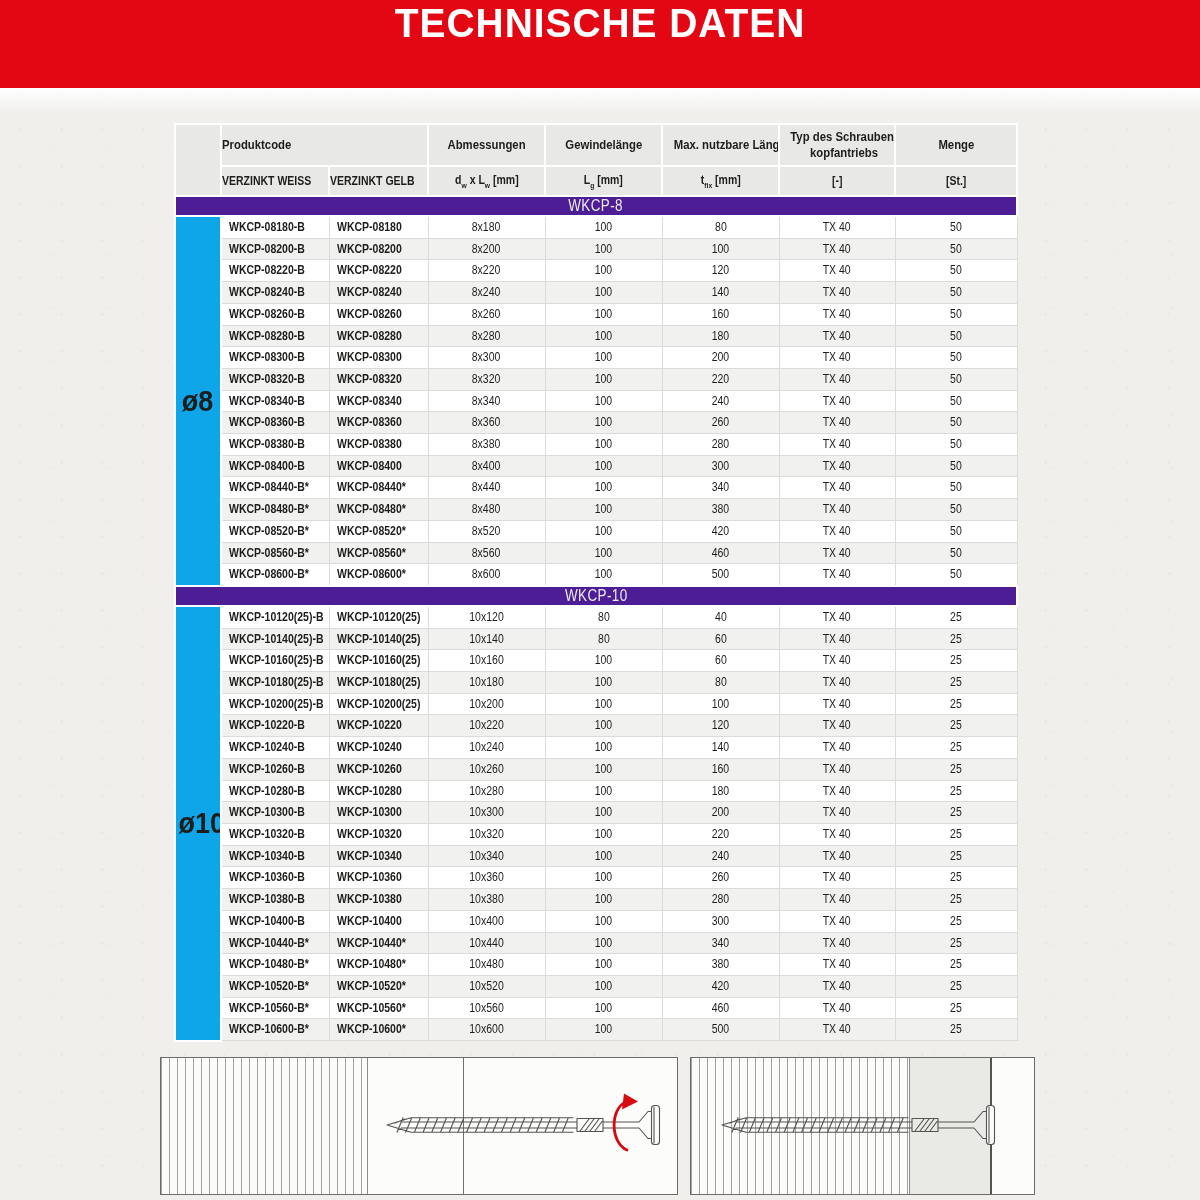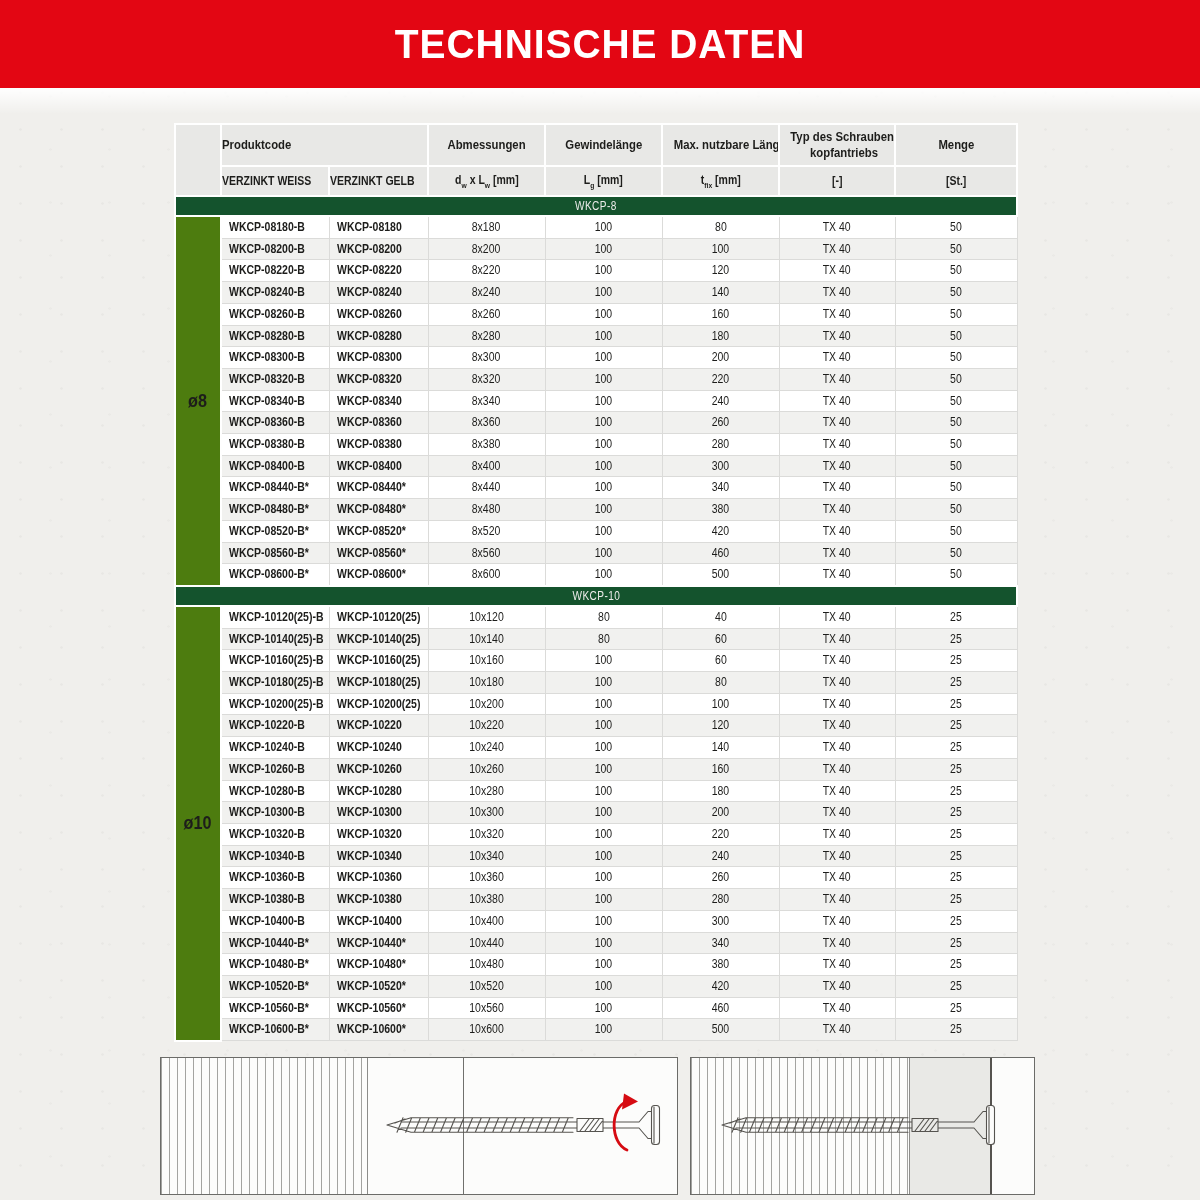--- a/index.html
+++ b/index.html
@@ -10,21 +10,21 @@
       radial-gradient(rgba(110,110,104,.06) 1px, transparent 1.6px),
       radial-gradient(rgba(110,110,104,.045) 1px, transparent 1.6px);
     background-size:41px 37px, 59px 53px;
     background-position:0 0, 21px 17px;
     font-family:"Liberation Sans", sans-serif;
     color:#1d1d1b;
   }
   
   .banner{
     position:absolute;left:0;top:0;width:1200px;height:88px;
-    background:#e30613;display:flex;align-items:center;justify-content:center;
+    background:#e30613;display:flex;justify-content:center;
   }
   .banner-title{
     color:#ffffff;font-size:41px;font-weight:bold;letter-spacing:1px;
     transform:scaleX(.95);transform-origin:center;white-space:nowrap;
   }
   .white-fade{
     position:absolute;left:0;top:88px;width:1200px;height:26px;
     background:linear-gradient(#ffffff,rgba(255,255,255,0));
   }
   
@@ -43,26 +43,26 @@
   th.left{padding-left:7px;}
   th.corner{background:#e8e8e6;}
   tbody td{
     background:#ffffff;border:1px solid #dbdbd9;
     height:20.7px;line-height:20.7px;font-size:12.5px;text-align:center;
     white-space:nowrap;
   }
   tbody tr.alt td{background:#f1f1ef;}
   tbody td.code{font-weight:bold;padding-left:7px;}
   tbody td.bar{
-    background:#14532d;color:#ececea;border:2px solid #ffffff;
-    height:18px;line-height:18px;font-size:12px;letter-spacing:.5px;text-align:center;
+    background:#4c1d95;color:#ececea;border:2px solid #ffffff;
+    height:18px;line-height:18px;font-size:16px;letter-spacing:.5px;text-align:center;
   }
   tbody td.diam{
-    background:#4d7c0f;border:2px solid #ffffff;
-    font-weight:bold;font-size:18px;text-align:center;vertical-align:middle;line-height:1;
+    background:#0ea5e9;border:2px solid #ffffff;
+    font-weight:bold;font-size:30px;text-align:center;vertical-align:middle;line-height:1;
   }
   .cnd{display:inline-block;transform:scaleX(.84);transform-origin:center center;white-space:nowrap;}
   .code .cnd,th.left .cnd{transform-origin:left center;}
   sub{font-size:8px;}
   
   .illus{
     position:absolute;top:1057px;height:138px;background:#fcfcfb;
     border:1.5px solid #6b6b68;box-sizing:border-box;
   }
   #illus-left{left:160px;width:518px;}

